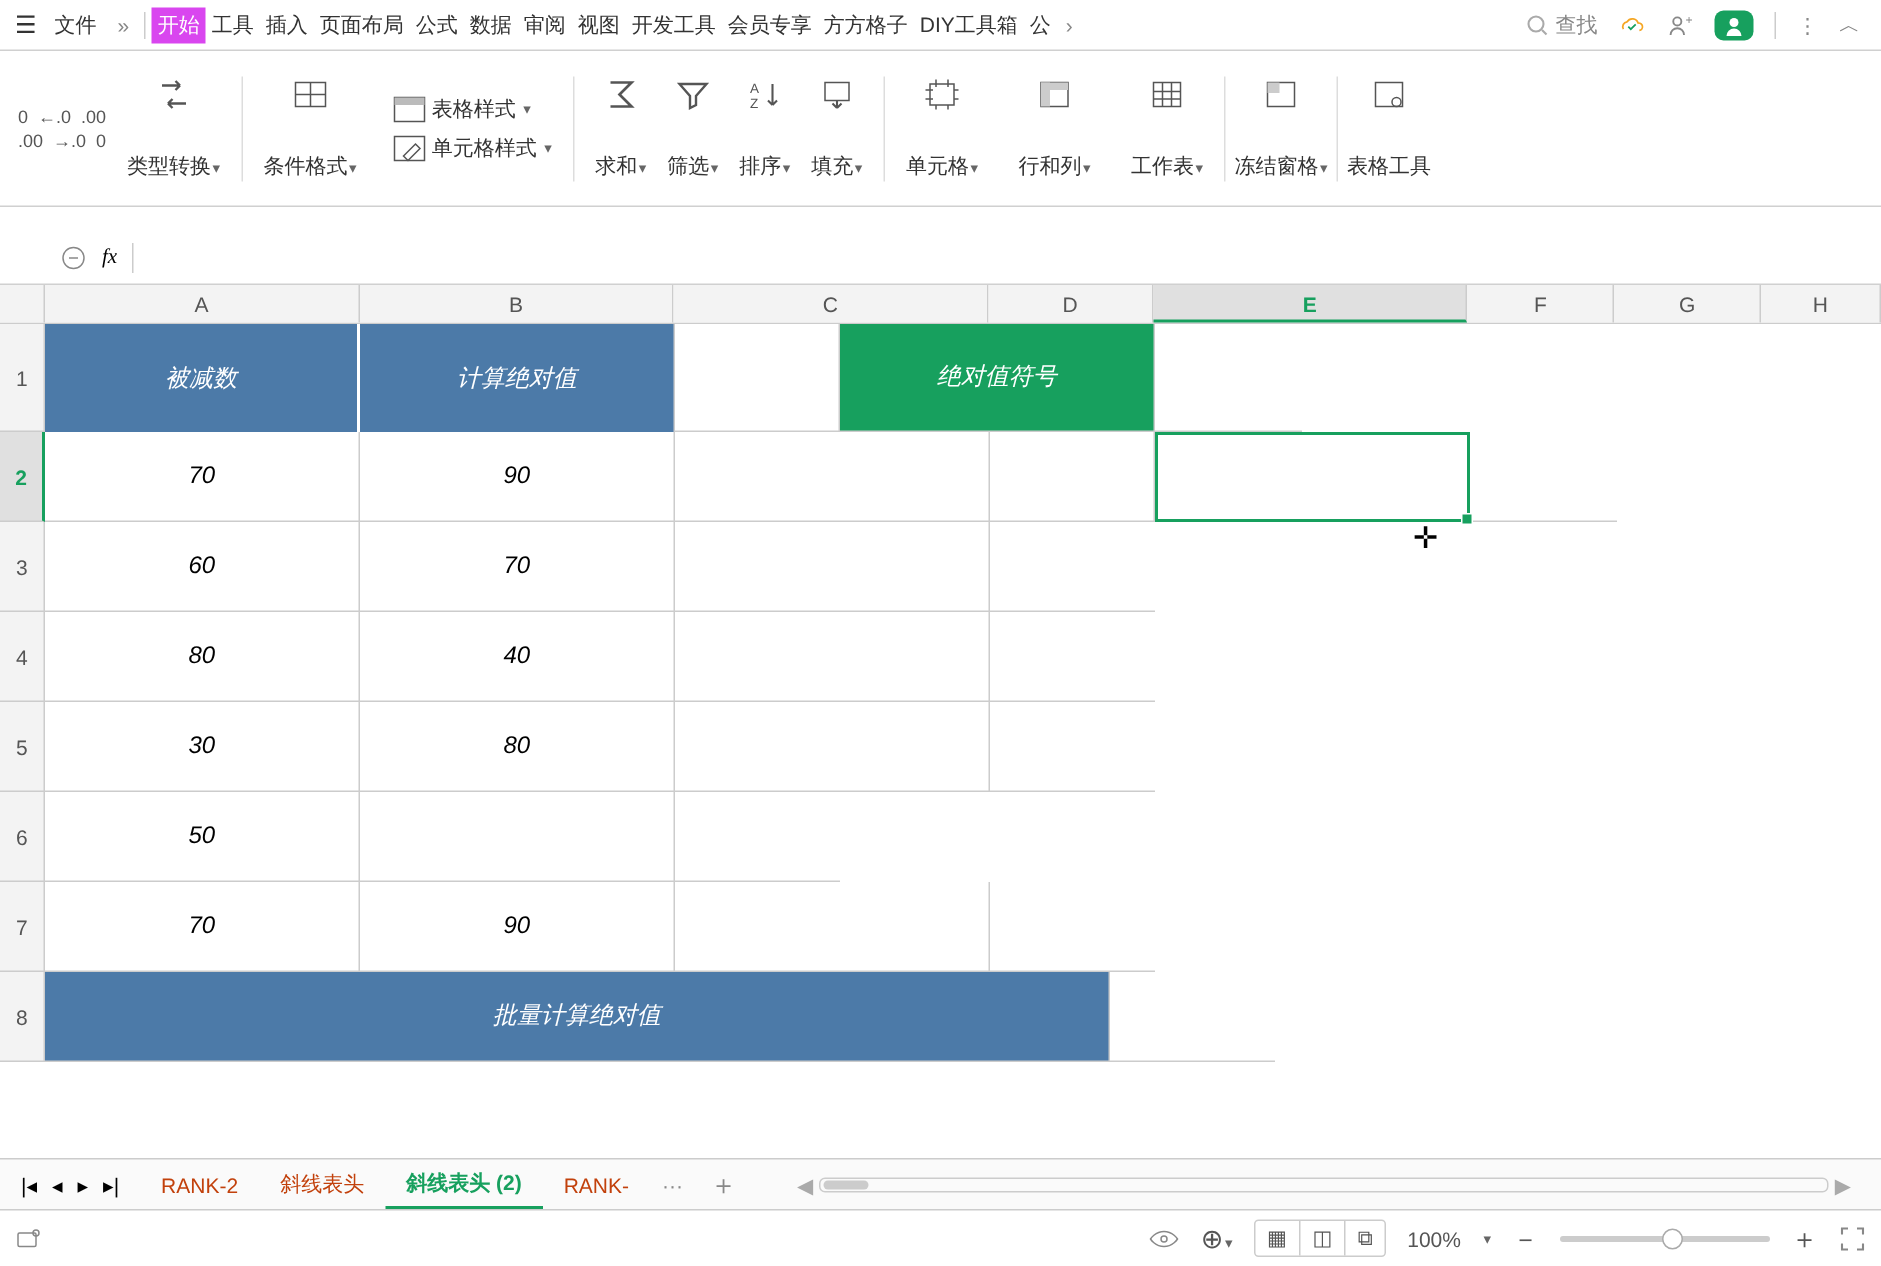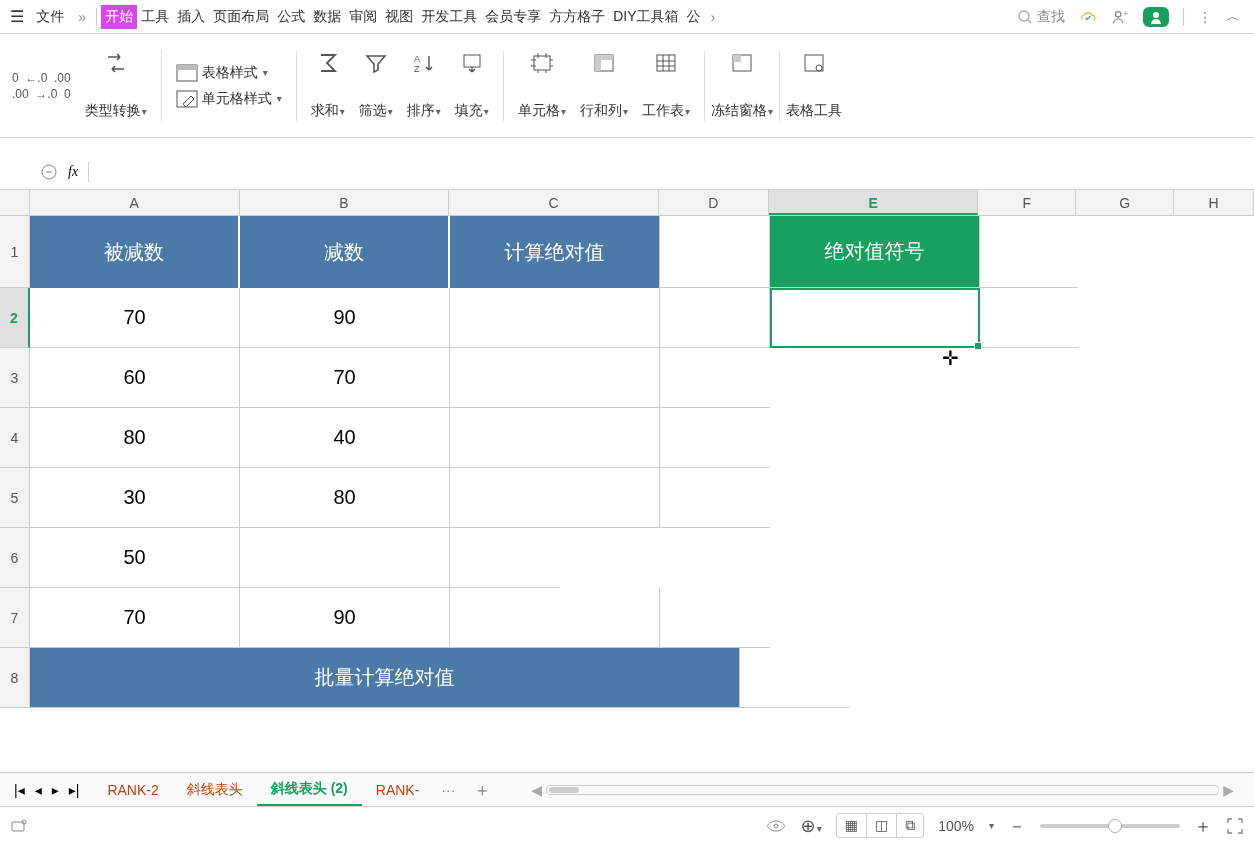--- a/index.html
+++ b/index.html
@@ -39,21 +39,21 @@
 
 .grid { position:relative; background:#fff; }
 .colheads { display:flex; height:26px; border-bottom:1px solid #ccc; }
 .corner { width:30px; border-right:1px solid #ccc; background:#f3f3f3; }
 .ch { border-right:1px solid #ccc; background:#f3f3f3; text-align:center; line-height:26px; font-size:14px; color:#555; }
 .ch.sel { background:#e0e0e0; color:#17a05e; font-weight:bold; border-bottom:2px solid #17a05e; }
 .rows { }
 .row { display:flex; }
 .rh { width:30px; border-right:1px solid #ccc; border-bottom:1px solid #ccc; background:#f3f3f3; text-align:center; font-size:14px; color:#555; display:flex; align-items:center; justify-content:center; }
 .rh.sel { background:#e0e0e0; color:#17a05e; font-weight:bold; border-right:2px solid #17a05e; }
-.cell { border-right:1px solid #ccc; border-bottom:1px solid #ccc; display:flex; align-items:center; justify-content:center; font-size:20px; }
+.cell { border-right:1px solid #ccc; border-bottom:1px solid #ccc; display:flex; align-items:center; justify-content:center; font-size:16px;font-style:italic; }
 .row.h1 .cell, .row.h1 .rh { height:72px; }
 .row.hd .cell, .row.hd .rh { height:60px; }
 .hdrcell { background:#4c7aa8; color:#fff; border-right:2px solid #fff; border-bottom:none; }
 .greencell { background:#17a05e; color:#fff; }
 .mergecell { background:#4c7aa8; color:#fff; }
 .selcell { border:2px solid #17a05e !important; position:relative; }
 .selcell::after { content:""; position:absolute; right:-4px; bottom:-4px; width:6px; height:6px; background:#17a05e; border:1px solid #fff; }
 
 
 .sheetbar { position:absolute; bottom:38px; left:0; right:0; height:34px; border-top:1px solid #ccc; display:flex; align-items:center; font-size:14px; background:#fafafa; }
@@ -143,20 +143,30 @@
       <span>.00&nbsp;&nbsp;→.0&nbsp;&nbsp;0</span>
     </div>
     <div class="rbtn">
       <svg width="28" height="24" viewBox="0 0 28 24">
           <path d="M6 6h12M18 6l-3-3M18 6l-3 3M22 18H10M10 18l3-3M10 18l3 3" fill="none" stroke="#555" stroke-width="1.6"></path>
         </svg>
       <span class="lbl"><span>类型转换</span><span class="caret">▾</span></span>
     </div>
   </div>
   <div class="sep"></div>
+  <div class="rgroup">
+    <div class="rbtn">
+      <svg width="28" height="24" viewBox="0 0 28 24">
+          <rect x="4" y="4" width="20" height="16" fill="none" stroke="#555"></rect>
+          <line x1="4" y1="12" x2="24" y2="12" stroke="#555"></line>
+          <line x1="14" y1="4" x2="14" y2="20" stroke="#555"></line>
+        </svg>
+      <span class="lbl"><span>条件格式</span><span class="caret">▾</span></span>
+    </div>
+  </div>
   <div class="rgroup" style="align-items:flex-start;">
     <div class="rbtn-h">
       <svg width="22" height="18" viewBox="0 0 22 18">
           <rect x="1" y="1" width="20" height="16" fill="none" stroke="#555"></rect>
           <rect x="1" y="1" width="20" height="5" fill="#bbb"></rect>
         </svg>
       <span>表格样式</span>
         <span class="caret">▾</span>
     </div>
     <div class="rbtn-h">
@@ -192,21 +202,21 @@
     </div>
     <div class="rbtn">
       <svg width="26" height="24" viewBox="0 0 26 24">
           <rect x="5" y="4" width="16" height="12" fill="none" stroke="#555"></rect>
           <path d="M13 16v5M13 21l-3-3M13 21l3-3" fill="none" stroke="#555" stroke-width="1.4"></path>
         </svg>
       <span class="lbl"><span>填充</span><span class="caret">▾</span></span>
     </div>
   </div>
   <div class="sep"></div>
-  <div class="rgroup row" style="gap:6px">
+  <div class="rgroup row" style="gap:19px">
     <div class="rbtn">
       <svg width="26" height="24" viewBox="0 0 26 24">
           <rect x="5" y="5" width="16" height="14" fill="none" stroke="#555"></rect>
           <path d="M2 9h5M2 15h5M21 9h3M21 15h3M9 2v5M17 2v5M9 19v3M17 19v3" stroke="#555"></path>
         </svg>
       <span class="lbl"><span>单元格</span><span class="caret">▾</span></span>
     </div>
     <div class="rbtn">
       <svg width="26" height="24" viewBox="0 0 26 24">
           <rect x="4" y="4" width="18" height="16" fill="none" stroke="#555"></rect>
@@ -268,21 +278,20 @@
     <div class="ch sel" style="width:210px">E</div>
     <div class="ch" style="width:98px">F</div>
     <div class="ch" style="width:98px">G</div>
     <div class="ch" style="width:80px">H</div>
   </div>
   <div class="rows">
 
     <div class="row h1">
       <div class="rh">1</div>
       <div class="cell hdrcell" style="width:210px">被减数</div>
-      <div class="cell hdrcell" style="width:210px">减数</div>
       <div class="cell hdrcell" style="width:210px;border-right:1px solid #ccc">计算绝对值</div>
       <div class="cell" style="width:110px"></div>
       <div class="cell greencell" style="width:210px">绝对值符号</div>
       <div class="cell" style="width:98px;border-right:none"></div>
     </div>
 
     <div class="row hd">
       <div class="rh sel">2</div>
       <div class="cell" style="width:210px">70</div>
       <div class="cell" style="width:210px">90</div>

